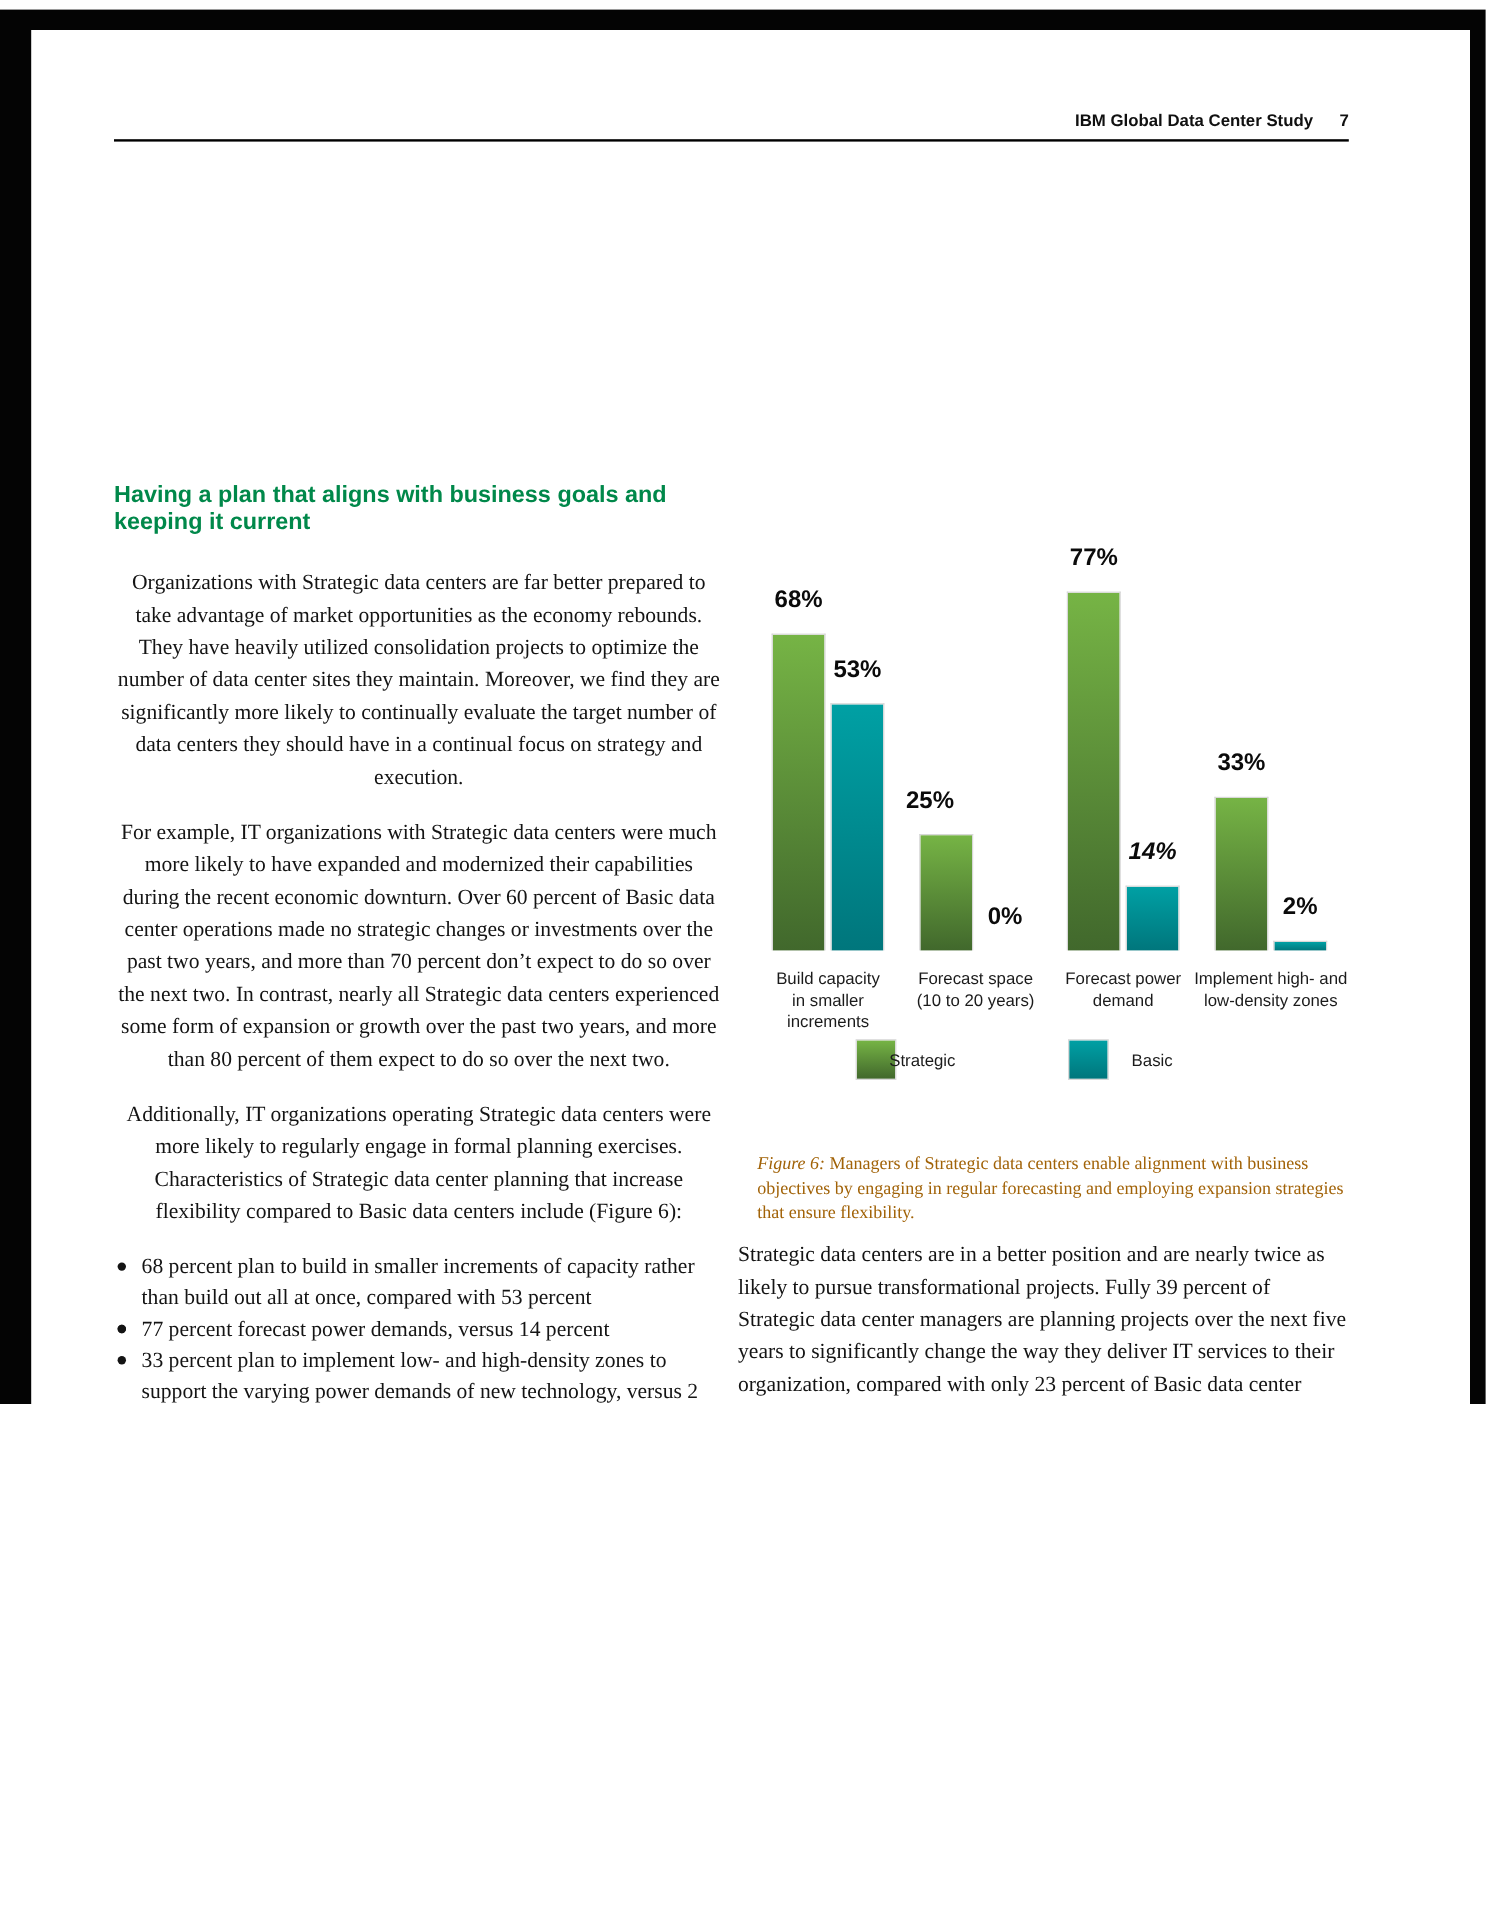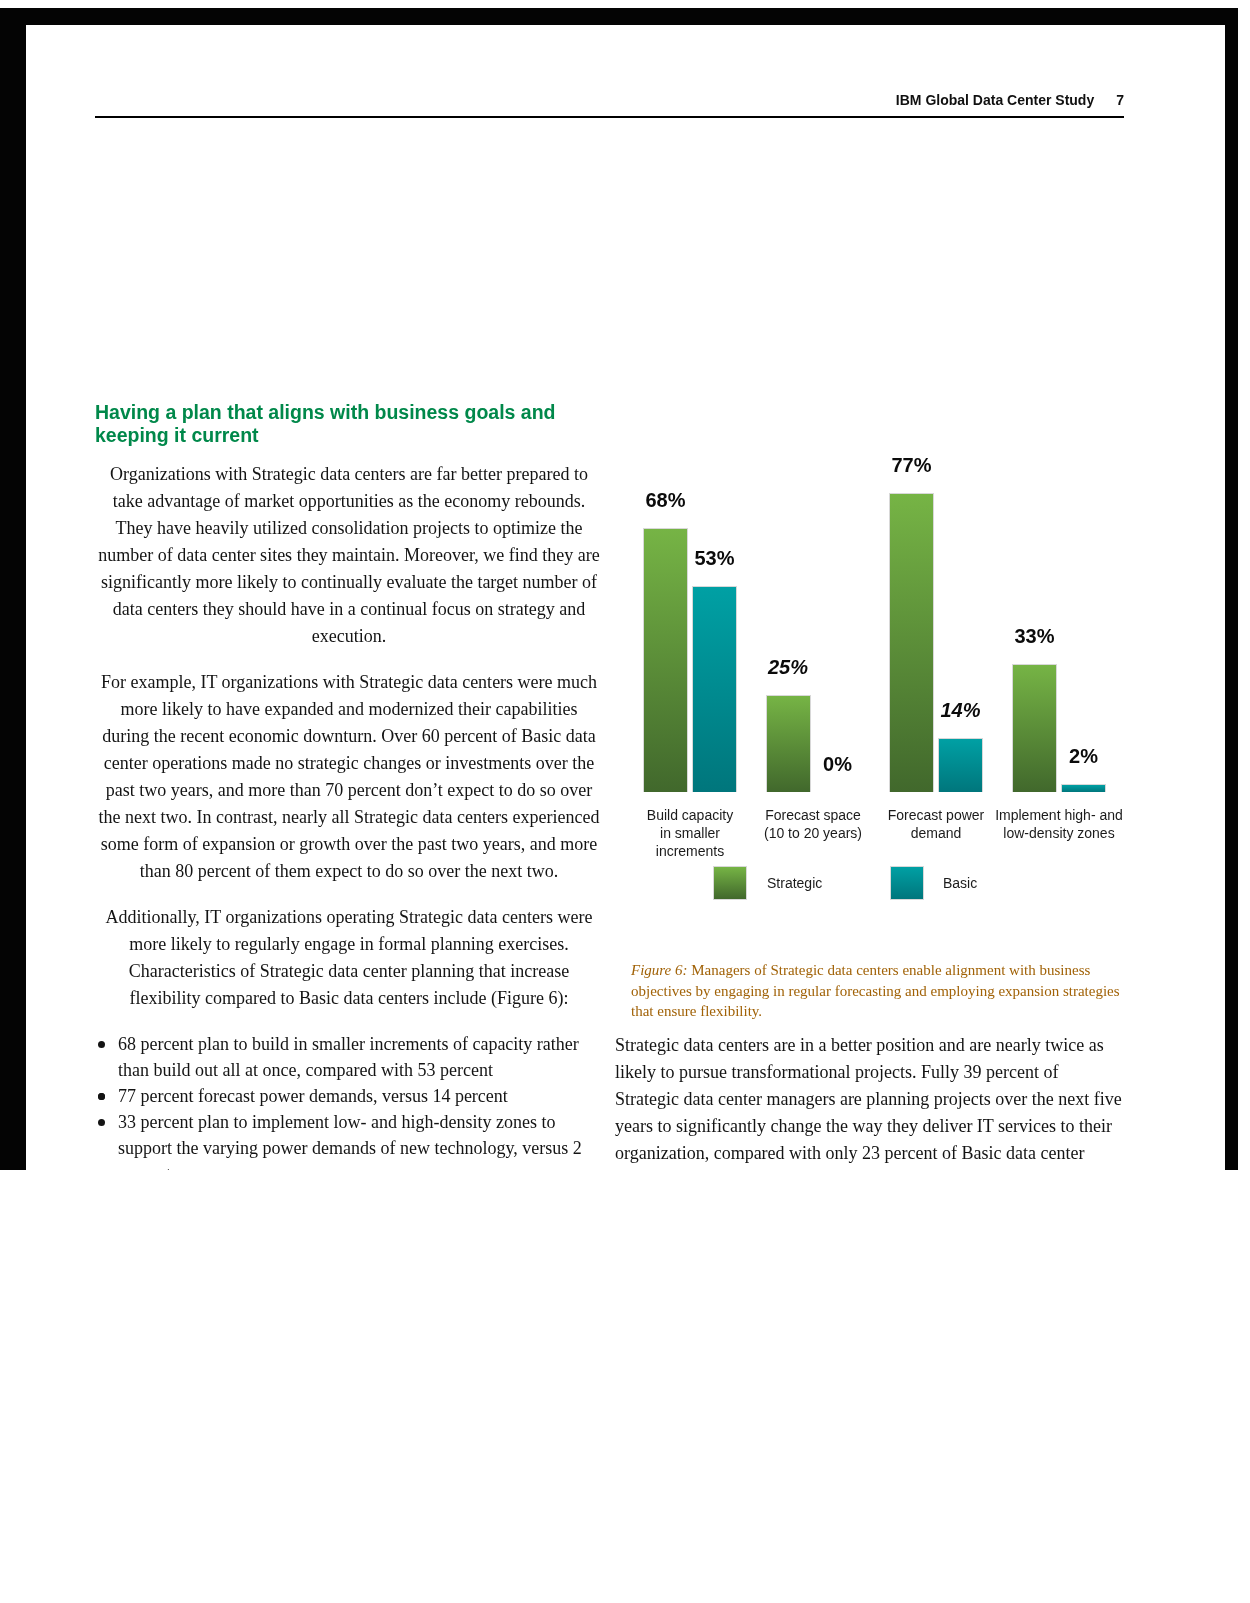--- a/index.html
+++ b/index.html
@@ -6,38 +6,38 @@
   .canvas{position:relative;width:1250px;height:1170px;background:#fff;overflow:hidden;}
   .frame{position:absolute;left:0;top:8px;width:1238px;height:1590px;background:#040404;}
   .sheet{position:absolute;left:26px;top:25px;width:1199px;height:1553px;background:#ffffff;}
   .content{position:absolute;left:0;top:0;width:1250px;height:1603px;}
 
   .header{position:absolute;top:92px;right:126px;font:600 14px "Liberation Sans",sans-serif;color:#101010;}
   .pageno{margin-left:22px;font-weight:600;}
   .rule{position:absolute;left:95px;top:116px;width:1029px;height:2px;background:#000;}
 
   .left-col{position:absolute;left:95px;top:401px;width:508px;color:#141414;}
-  .left-col h2{font:bold 19.5px/23px "Liberation Sans",sans-serif;margin:0 0 14px 0;}
+  .left-col h2{font:bold 19.5px/23px "Liberation Sans",sans-serif;margin:0 0 25px 0;}
   .left-col p{font:18px/27px "Liberation Serif",serif;margin:0 0 19px 0;text-align:center;}
   .left-col ul{list-style:none;margin:0;padding:0;}
   .left-col li{position:relative;padding-left:23px;font:18px/26px "Liberation Serif",serif;}
   .dot{position:absolute;left:3px;top:10px;width:7px;height:7px;border-radius:50%;background:#141414;}
 
   .chart{position:absolute;left:615px;top:440px;width:512px;height:420px;}
   .plot{position:absolute;left:0;top:0;width:512px;height:352px;}
   .bar{position:absolute;bottom:0;width:45px;box-sizing:border-box;border:1px solid #d8d8d8;border-bottom:none;}
   .val-label{position:absolute;transform:translateX(-50%);font:bold 20px "Liberation Sans",sans-serif;color:#0b0b0b;white-space:nowrap;}
   .cat-label{position:absolute;top:366px;transform:translateX(-50%);text-align:center;
              font:14px/18px "Liberation Sans",sans-serif;color:#1b1b1b;white-space:pre-line;width:150px;}
 
   .swatch{position:absolute;top:866px;width:34px;height:34px;box-sizing:border-box;border:1px solid #d8d8d8;}
   .s-strategic{left:713px;}
   .s-basic{left:890px;}
   .legend-label{position:absolute;top:875px;font:14px "Liberation Sans",sans-serif;color:#1b1b1b;}
-  .l-strategic{left:767px;text-align:center;}
+  .l-strategic{left:741px;text-align:center;}
   .l-basic{left:943px;}
 
   .caption{position:absolute;left:615px;top:944px;width:502px;font:15px/20.5px "Liberation Serif",serif;color:#a16207;margin:16px;}
   .caption em{font-style:italic;}
 
   .right-para{position:absolute;left:615px;top:1032px;width:507px;font:18px/27px "Liberation Serif",serif;color:#141414;margin:0;}
 </style>
 </head>
 <body>
 
@@ -68,21 +68,21 @@
     <div class="chart">
       <div class="plot">
           <div class="bar" style="left: 28px; height: 264px; background: linear-gradient(rgb(118, 180, 69) 0%, rgb(65, 104, 44) 100%);"></div>
           <div class="val-label" style="left: 50.5px; bottom: 280px;">68%</div>
           <div class="bar" style="left: 77px; height: 206px; background: linear-gradient(rgb(0, 160, 164) 0%, rgb(0, 118, 124) 100%);"></div>
           <div class="val-label" style="left: 99.5px; bottom: 222px;">53%</div>
           <div class="cat-label" style="left: 75px;">Build capacity
 in smaller
 increments</div>
           <div class="bar" style="left: 151px; height: 97px; background: linear-gradient(rgb(118, 180, 69) 0%, rgb(65, 104, 44) 100%);"></div>
-          <div class="val-label" style="left: 173px; bottom: 113px; font-style: italic;">25%</div>
+          <div class="val-label" style="left: 160px; bottom: 113px;">25%</div>
           <div class="val-label" style="left: 222.5px; bottom: 16px;">0%</div>
           <div class="cat-label" style="left: 198px;">Forecast space
 (10 to 20 years)</div>
           <div class="bar" style="left: 274px; height: 299px; background: linear-gradient(rgb(118, 180, 69) 0%, rgb(65, 104, 44) 100%);"></div>
           <div class="val-label" style="left: 296.5px; bottom: 315px; text-align: center;">77%</div>
           <div class="bar" style="left: 323px; height: 54px; background: linear-gradient(rgb(0, 160, 164) 0%, rgb(0, 118, 124) 100%);"></div>
           <div class="val-label" style="left: 345.5px; bottom: 70px; font-style: italic;">14%</div>
           <div class="cat-label" style="left: 321px;">Forecast power
 demand</div>
           <div class="bar" style="left: 397px; height: 128px; background: linear-gradient(rgb(118, 180, 69) 0%, rgb(65, 104, 44) 100%);"></div>

